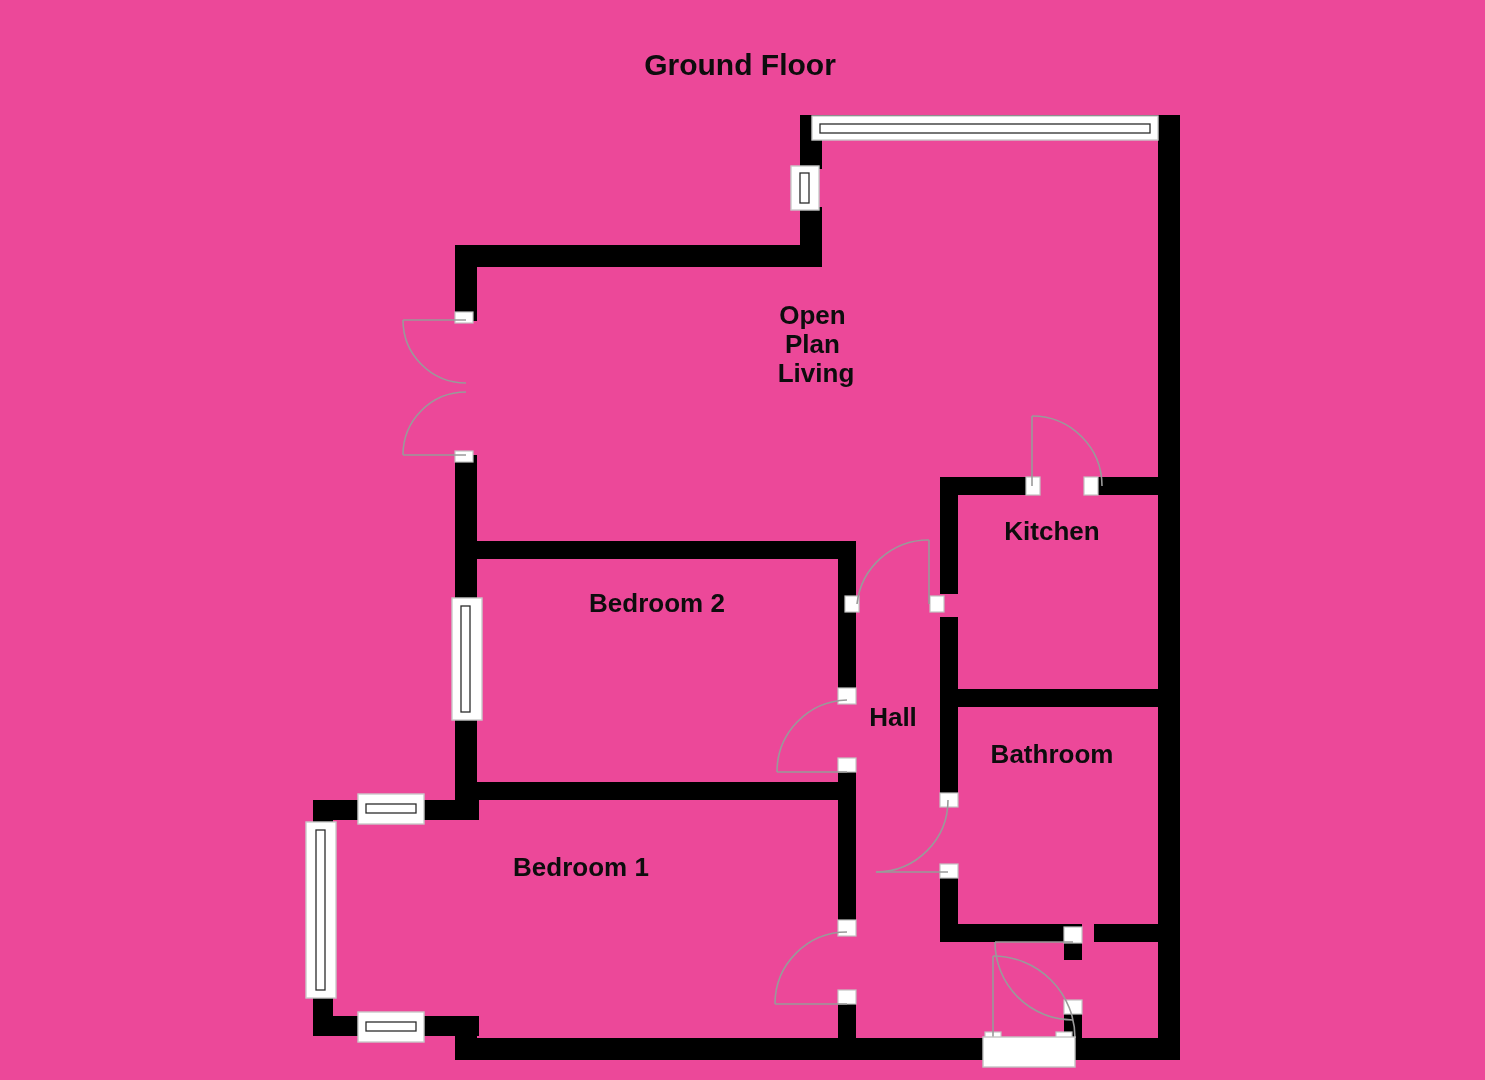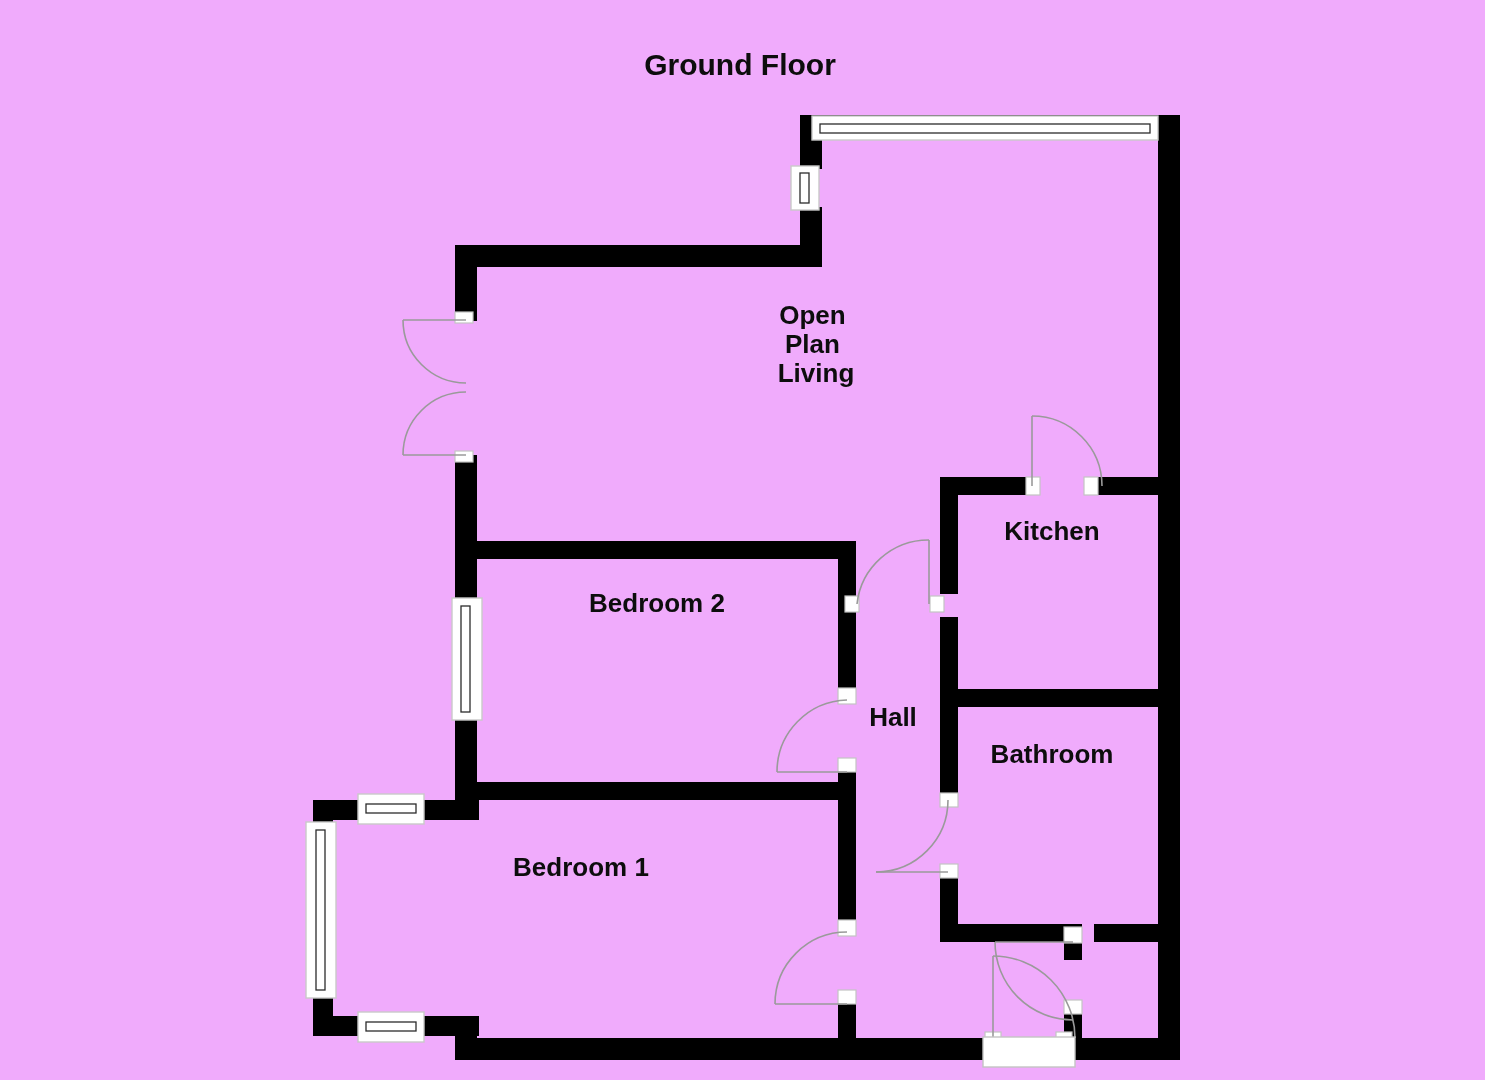--- a/index.html
+++ b/index.html
@@ -10,21 +10,21 @@
   body {
     width: 1485px;
     height: 1080px;
     font-family: "Liberation Sans", sans-serif;
     overflow: hidden;
   }
   #plan-root {
     position: relative;
     width: 1485px;
     height: 1080px;
-    background: #f0abfc;
+    background: #ec4899;
   }
   #floorplan-svg {
     position: absolute;
     top: 0;
     left: 0;
     width: 1485px;
     height: 1080px;
     display: block;
   }
   .wall { fill: #000000; }

